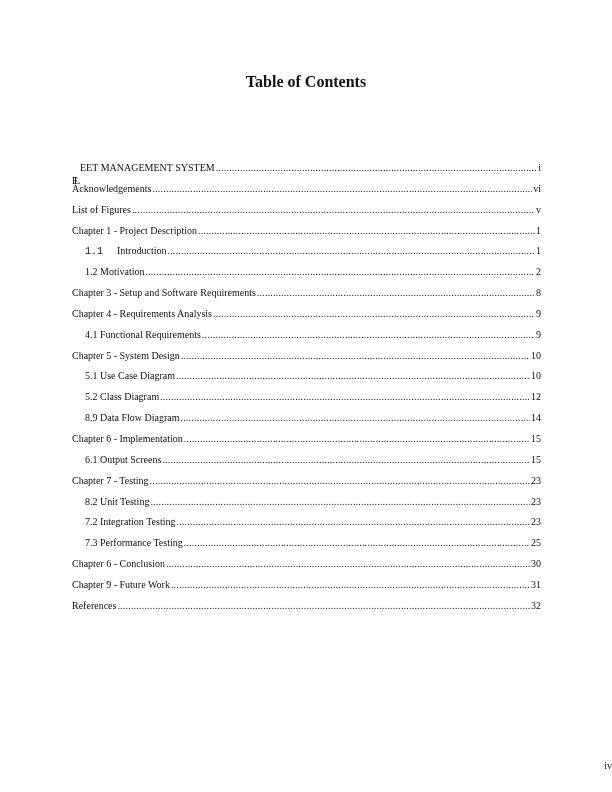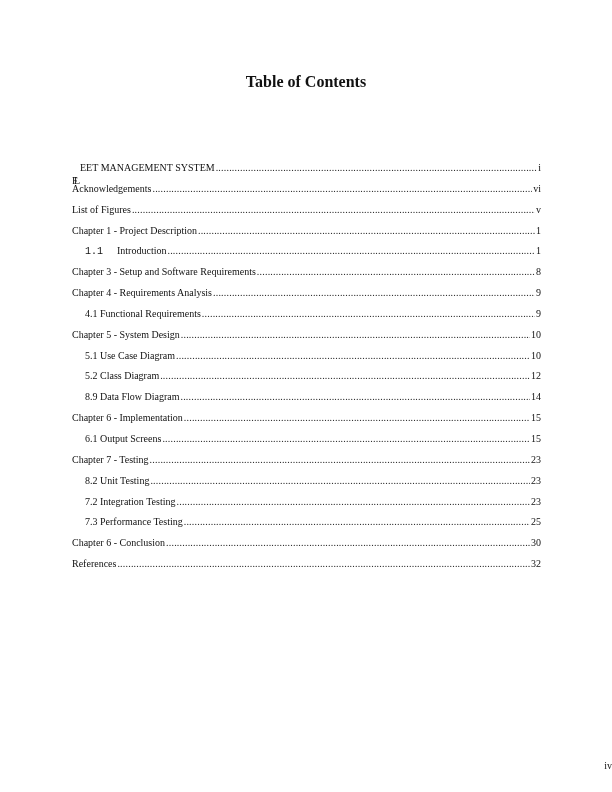--- a/index.html
+++ b/index.html
@@ -121,20 +121,25 @@
     <li class="toc-entry level-1">
       <span class="toc-label">Chapter 1 - Project Description</span>
       <span class="toc-leader"></span>
       <span class="toc-page">1</span>
     </li>
     <li class="toc-entry level-2">
       <span class="toc-label"><span class="num-tab">1.1</span><span>Introduction</span></span>
       <span class="toc-leader"></span>
       <span class="toc-page">1</span>
     </li>
+    <li class="toc-entry level-2">
+      <span class="toc-label">1.2 Motivation</span>
+      <span class="toc-leader"></span>
+      <span class="toc-page">2</span>
+    </li>
     <li class="toc-entry level-1">
       <span class="toc-label">Chapter 3 - Setup and Software Requirements</span>
       <span class="toc-leader"></span>
       <span class="toc-page">8</span>
     </li>
     <li class="toc-entry level-1">
       <span class="toc-label">Chapter 4 - Requirements Analysis</span>
       <span class="toc-leader"></span>
       <span class="toc-page">9</span>
     </li>
@@ -190,20 +195,25 @@
     </li>
     <li class="toc-entry level-2">
       <span class="toc-label">7.3 Performance Testing</span>
       <span class="toc-leader"></span>
       <span class="toc-page">25</span>
     </li>
     <li class="toc-entry level-1">
       <span class="toc-label">Chapter 6 - Conclusion</span>
       <span class="toc-leader"></span>
       <span class="toc-page">30</span>
+    </li>
+    <li class="toc-entry level-1">
+      <span class="toc-label">Chapter 9 - Future Work</span>
+      <span class="toc-leader"></span>
+      <span class="toc-page">31</span>
     </li>
     <li class="toc-entry level-1">
       <span class="toc-label">References</span>
       <span class="toc-leader"></span>
       <span class="toc-page">32</span>
     </li>
   </ul>
 
   <div class="page-number">iv</div>
 </div>

